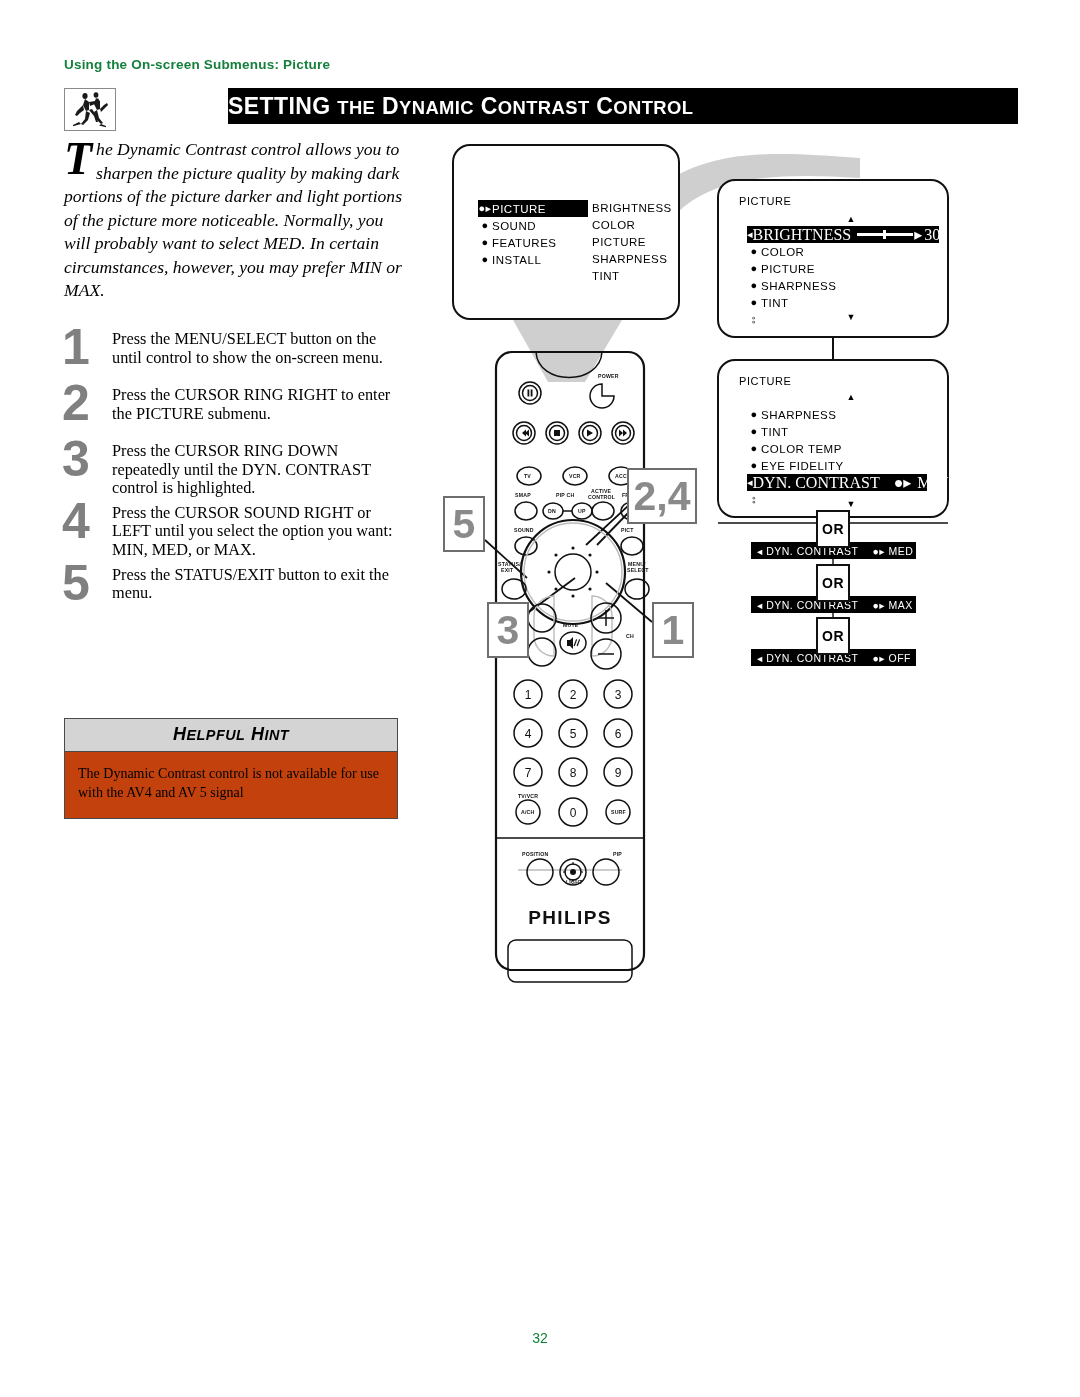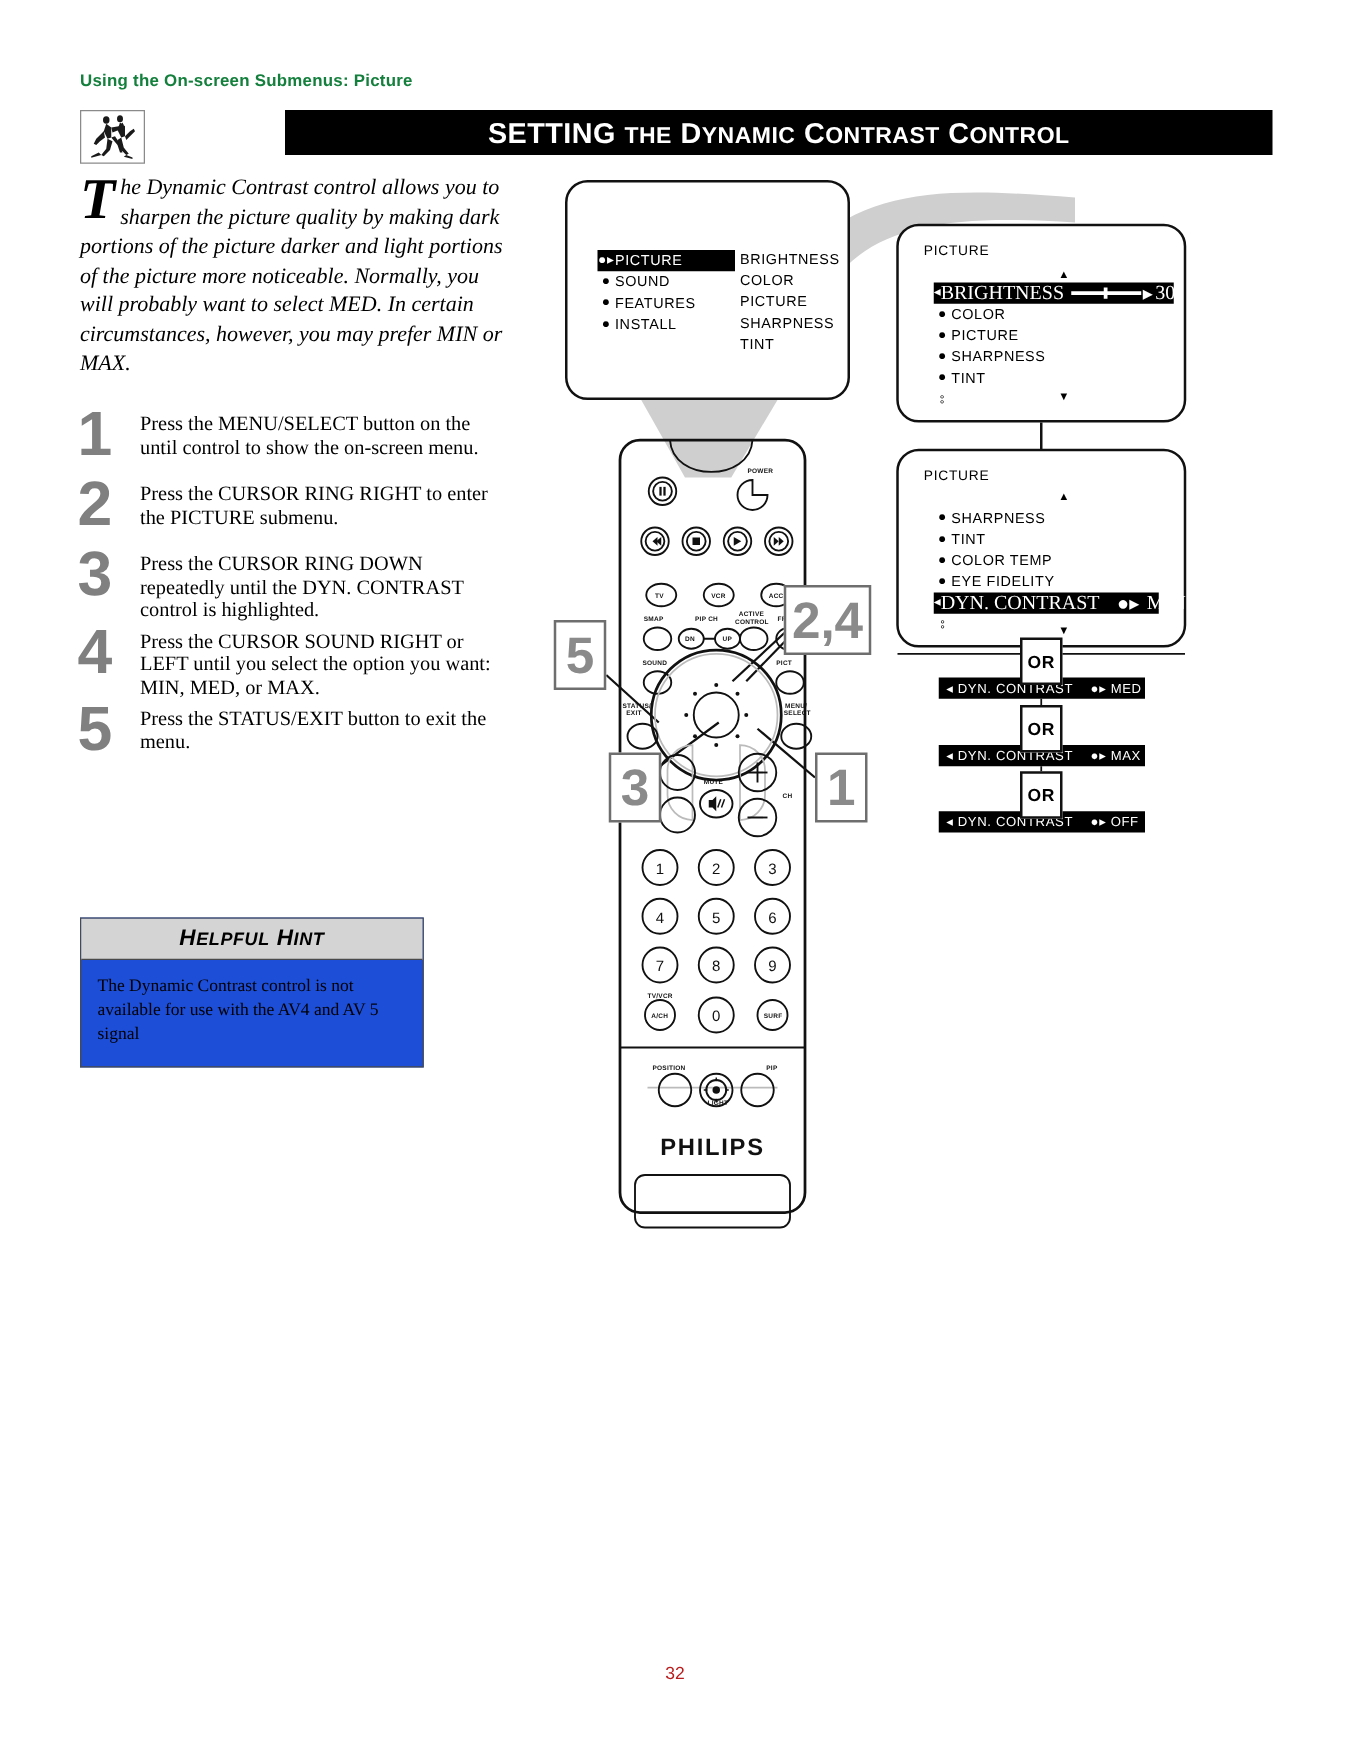--- a/index.html
+++ b/index.html
@@ -50,21 +50,21 @@
     position: absolute;
     left: 228px; top: 88px;
     width: 790px; height: 36px;
     color: #fff;
     font-family: "Liberation Sans", sans-serif;
     font-weight: bold;
     font-size: 23px;
     letter-spacing: .4px;
     display: flex;
     align-items: center;
-    justify-content: center;
+    justify-content: flex-start;
     white-space: pre;
   }
   
   .sc { font-size: 0.80em; }
 
   
   .intro {
     position: absolute;
     left: 64px; top: 138px;
     width: 340px;
@@ -112,25 +112,24 @@
   }
   .step-txt b {
     font-family: "Liberation Serif", serif;
     font-weight: normal;
   }
 
   
   .hint {
     position: absolute;
     left: 64px; top: 718px;
-    width: 275px;
+    width: 334px;
     border: 1px solid #4a4a4a;
-    background: #1d4ed8;
+    background: #c2410c;
     box-sizing: border-box;
-    margin-top: 16px;
   }
   .hint-head {
     background: #d4d4d4;
     border-bottom: 1px solid #4a4a4a;
     text-align: center;
     font-family: "Liberation Sans", sans-serif;
     font-weight: bold;
     font-style: italic;
     font-size: 18px;
     letter-spacing: .5px;
@@ -283,21 +282,21 @@
   #callout-24 { left: 627px; top: 468px; width: 70px; height: 56px; font-size: 41px; }
 
   
   .pageno {
     position: absolute;
     left: 0; top: 1330px;
     width: 1080px;
     text-align: center;
     font-family: "Liberation Sans", sans-serif;
     font-size: 14px;
-    color: #b91c1c;
+    color: #15803d;
   }
 
   svg.overlay {
     position: absolute;
     left: 0; top: 0;
     width: 1080px; height: 1397px;
     pointer-events: none;
   }
 </style>
 </head>

